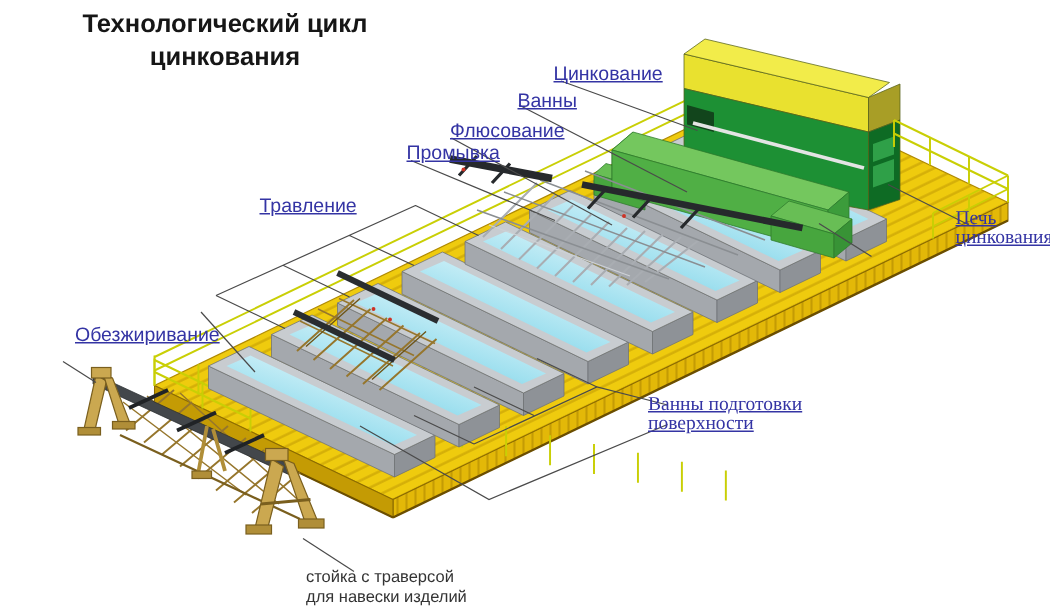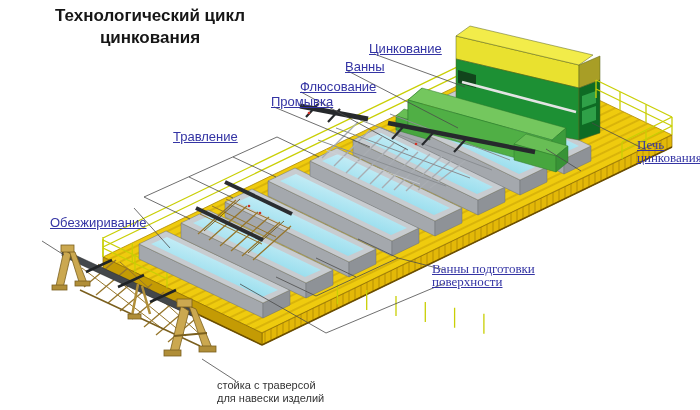--- a/index.html
+++ b/index.html
@@ -3,21 +3,21 @@
 <meta charset="utf-8">
 <style>
   html,body{margin:0;padding:0;background:#ffffff;}
   #stage{position:relative;width:700px;height:410px;background:#ffffff;overflow:hidden;
          font-family:"Liberation Sans", sans-serif;}
   #scene{position:absolute;left:0;top:0;}
   .lbl{position:absolute;font-size:13px;line-height:12.5px;color:#3434A4;
        text-decoration:underline;white-space:pre-line;}
   .lbl.center{text-align:left;font-family:Liberation Serif, serif;}
   .caption{position:absolute;font-size:11px;line-height:13px;color:#333333;
-           white-space:pre-line;margin-left:13px;}
+           white-space:pre-line;}
   .big-title{position:absolute;font-weight:bold;font-size:17px;line-height:1.28;
              color:#161616;text-align:center;white-space:pre-line;}
 </style>
 </head>
 <body>
 
 <div id="stage">
 
 <svg id="scene" width="700" height="410" viewBox="0 0 700 410">
   <defs>

